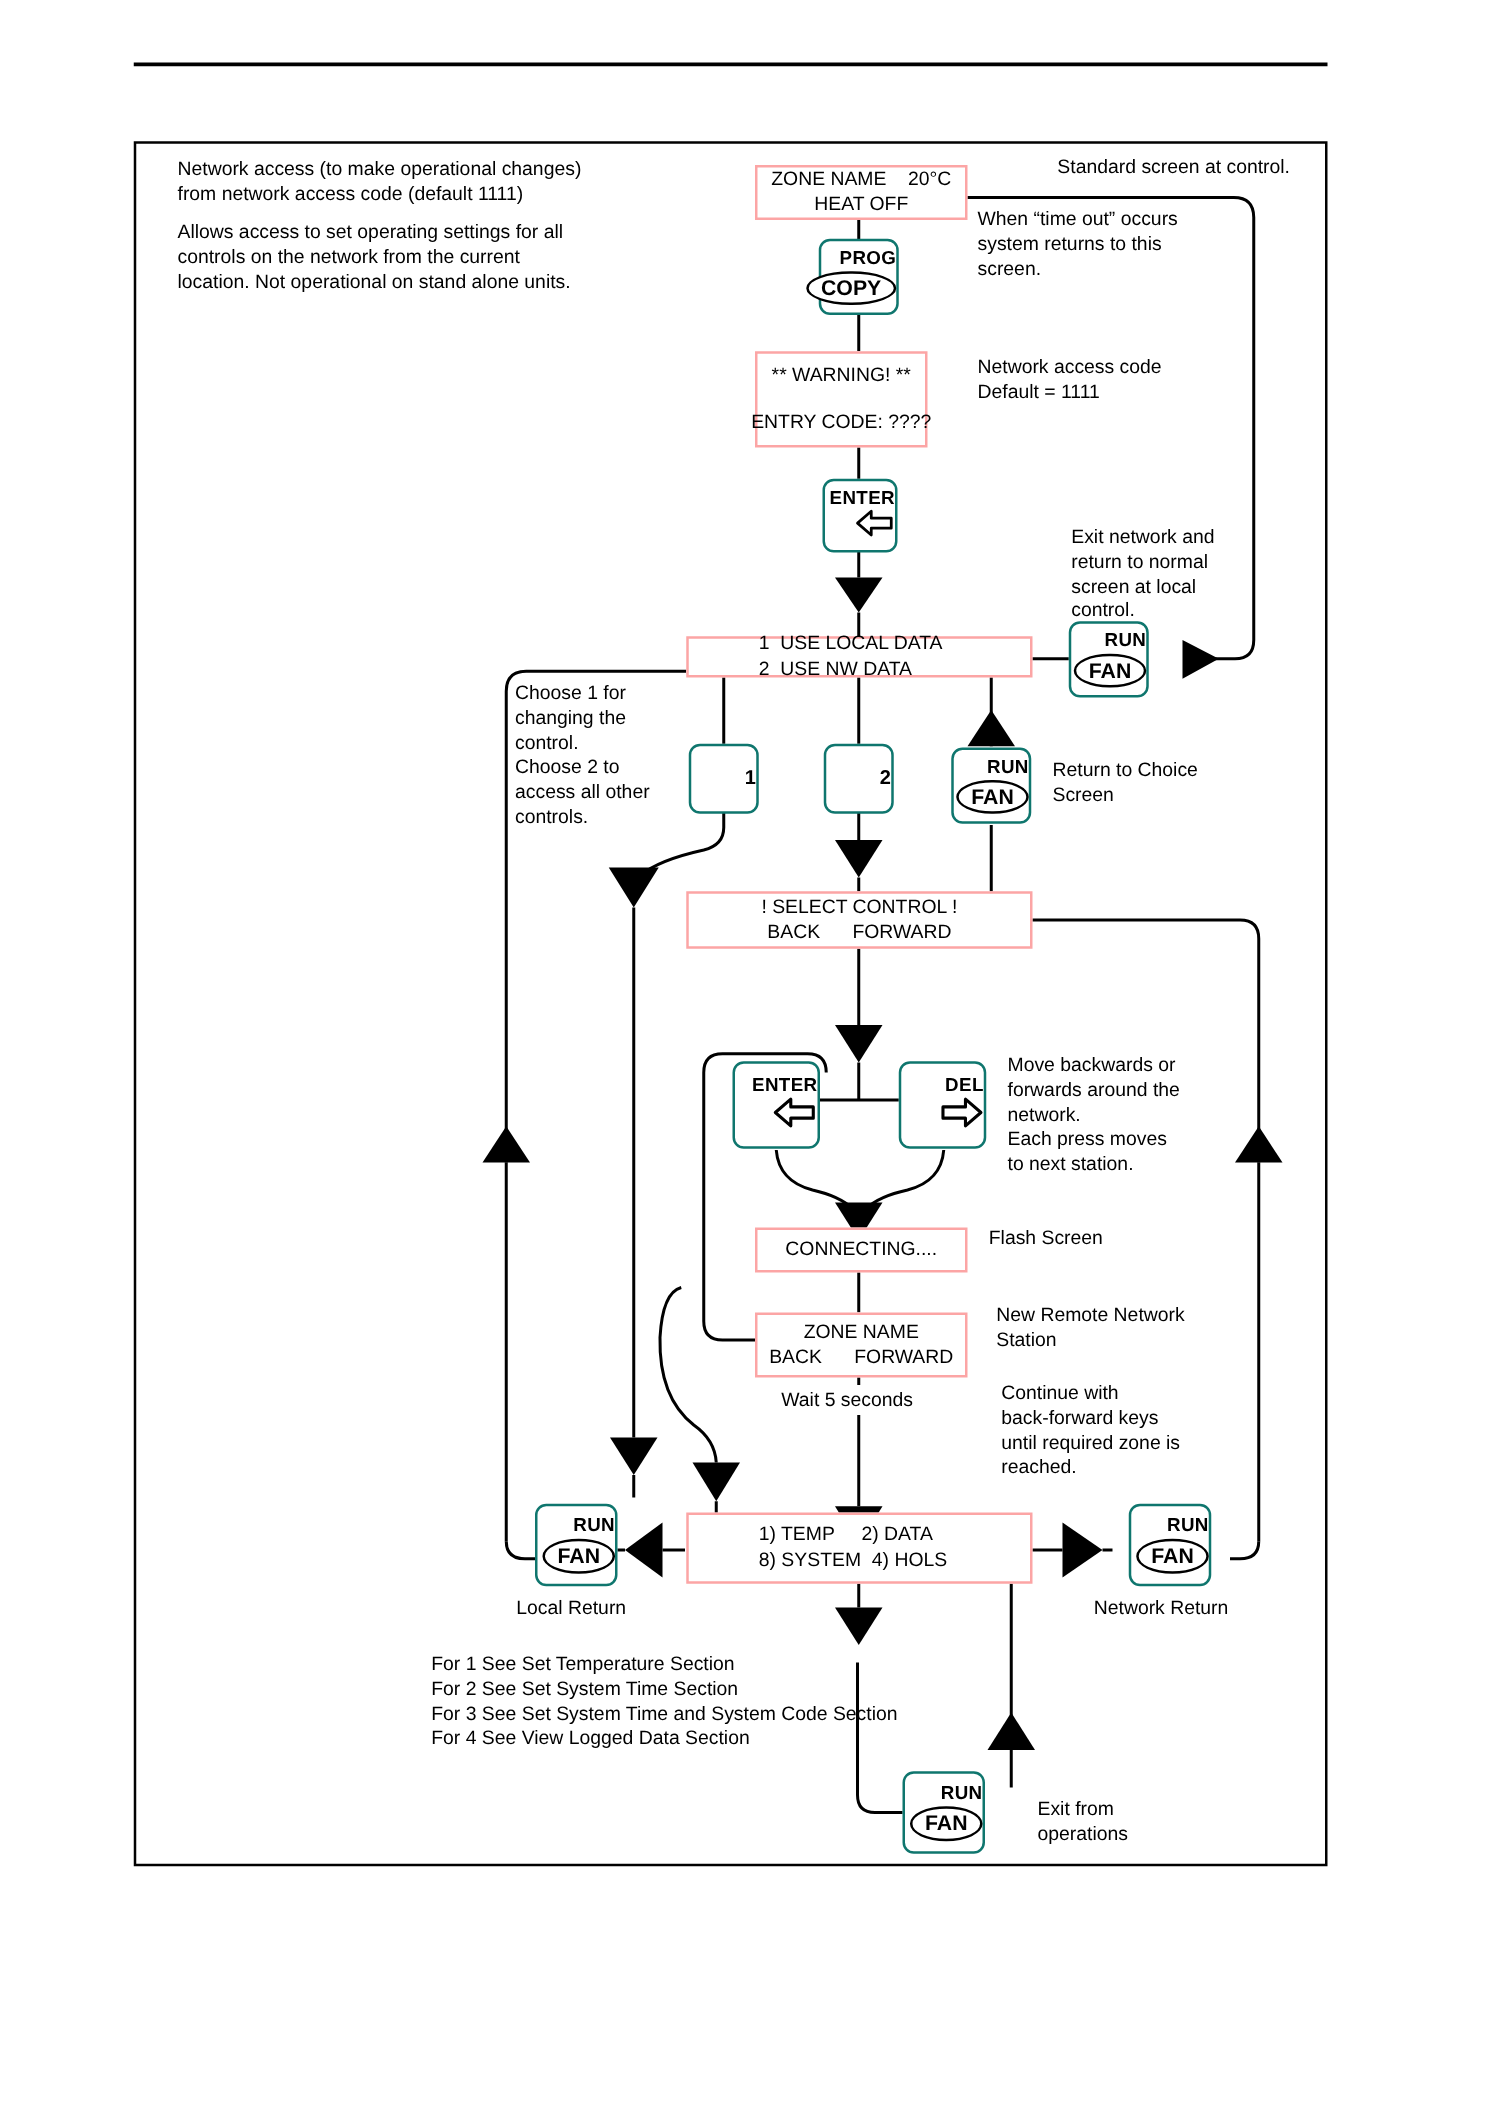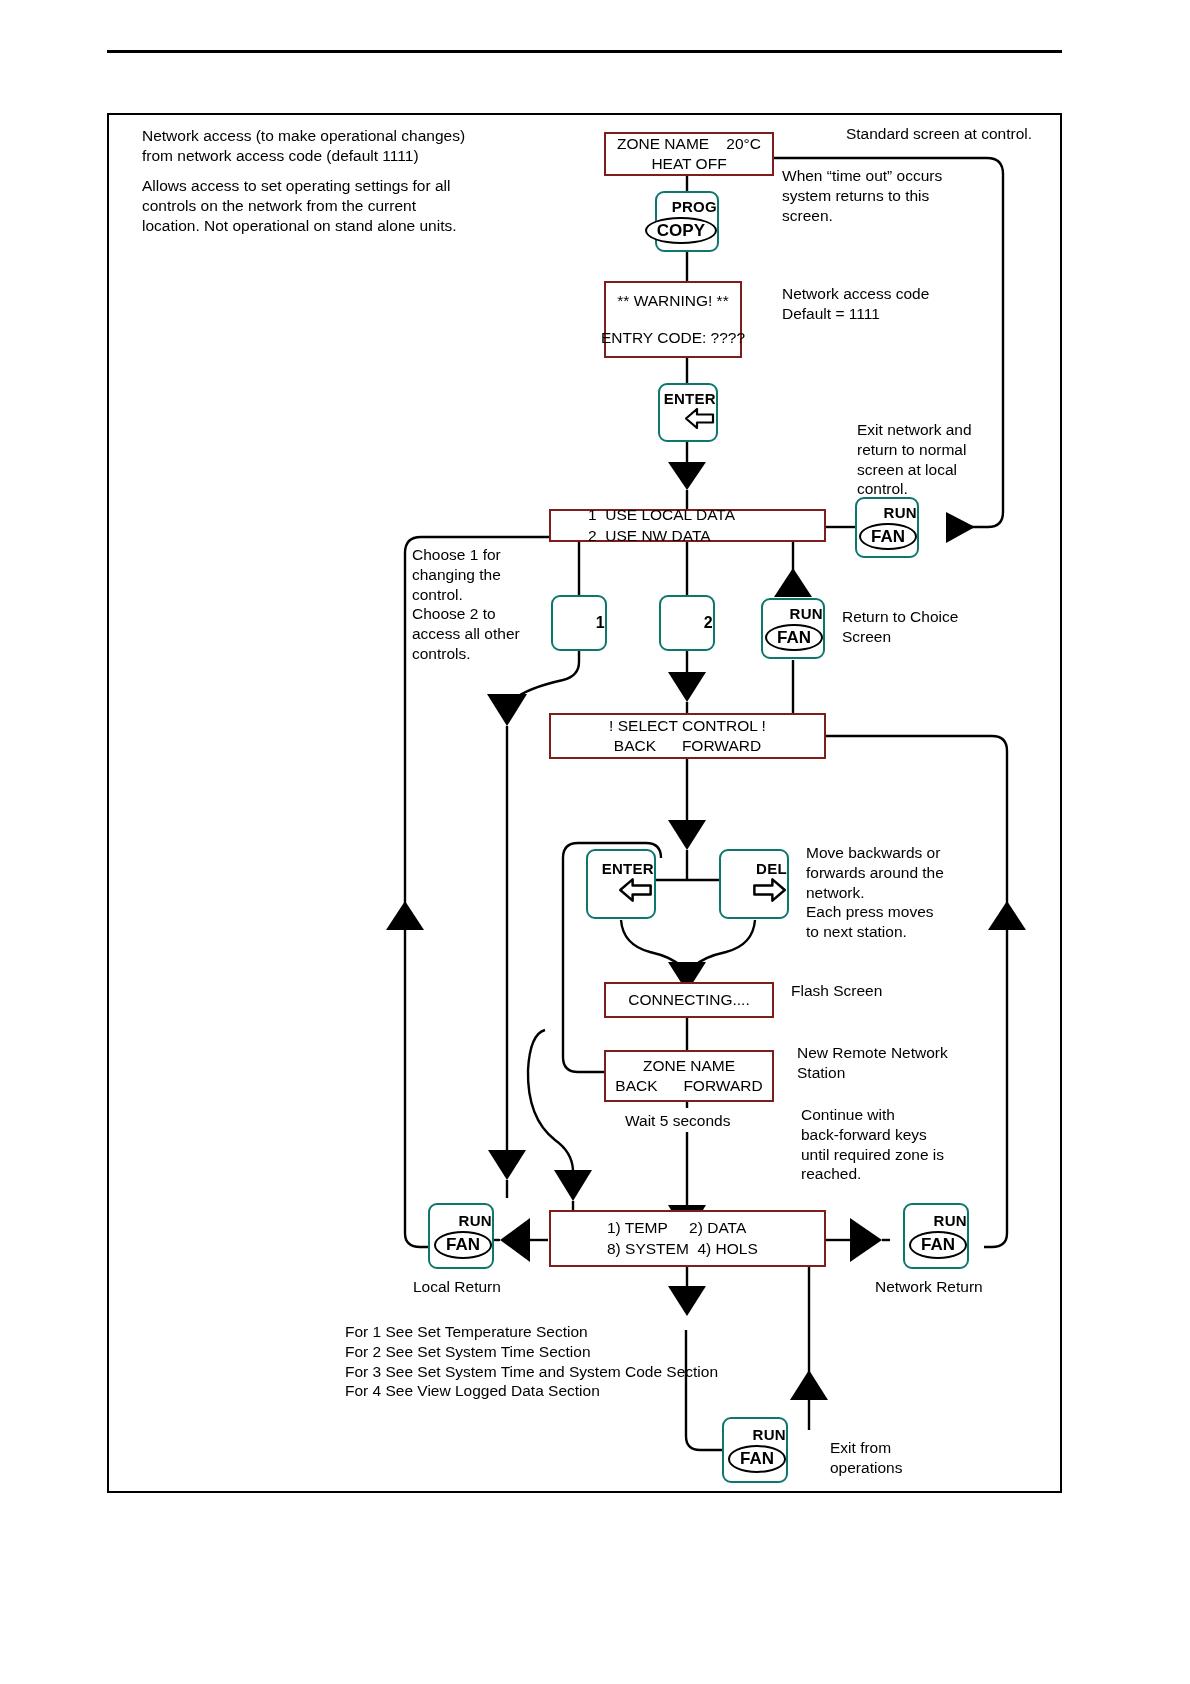--- a/index.html
+++ b/index.html
@@ -13,21 +13,21 @@
   .frame{position:absolute;left:107px;top:113px;width:955px;height:1380px;
          border:2px solid #000;box-sizing:border-box;}
 
   
   svg.wires{position:absolute;left:0;top:0;width:1190px;height:1684px;overflow:visible;}
 
   
   .textblk{position:absolute;font-size:15.5px;line-height:1.28;white-space:pre-line;}
 
   
-  .screen{position:absolute;border:2px solid #7f1d1d;background:#fff;box-sizing:border-box;
+  .screen{position:absolute;border:2px solid #fca5a5;background:#fff;box-sizing:border-box;
           display:flex;flex-direction:column;justify-content:center;align-items:center;
           font-size:15.5px;line-height:1.3;}
   .screen .row{white-space:pre;}
 
   
   .key{position:absolute;border:2px solid #0f766e;border-radius:9px;background:#fff;
        box-sizing:border-box;display:flex;flex-direction:column;
        align-items:flex-end;justify-content:center;}
   .key .top{font-weight:bold;font-size:15px;letter-spacing:.3px;line-height:1;}
   .key .oval{border:2px solid #000;border-radius:50%;font-weight:bold;font-size:17px;
@@ -149,21 +149,21 @@
 <div class="screen" style="left:604px;top:132px;width:170px;height:44px;">
   <div class="row">ZONE NAME    20°C</div>
   <div class="row">HEAT OFF</div>
 </div>
 
 <div class="screen" style="left:604px;top:281px;width:138px;height:77px;justify-content:space-around;">
   <div class="row">** WARNING! **</div>
   <div class="row">ENTRY CODE: ????</div>
 </div>
 
-<div class="screen" style="left:549px;top:509px;width:277px;height:33px;align-items:flex-start;padding-left:37px;">
+<div class="screen" style="left:549px;top:509px;width:277px;height:33px;align-items:flex-start;padding-left:56px;">
   <div class="row">1  USE LOCAL DATA</div>
   <div class="row">2  USE NW DATA</div>
 </div>
 
 <div class="screen" style="left:549px;top:713px;width:277px;height:46px;">
   <div class="row">! SELECT CONTROL !</div>
   <div class="row">BACK      FORWARD</div>
 </div>
 
 <div class="screen" style="left:604px;top:982px;width:170px;height:36px;">

